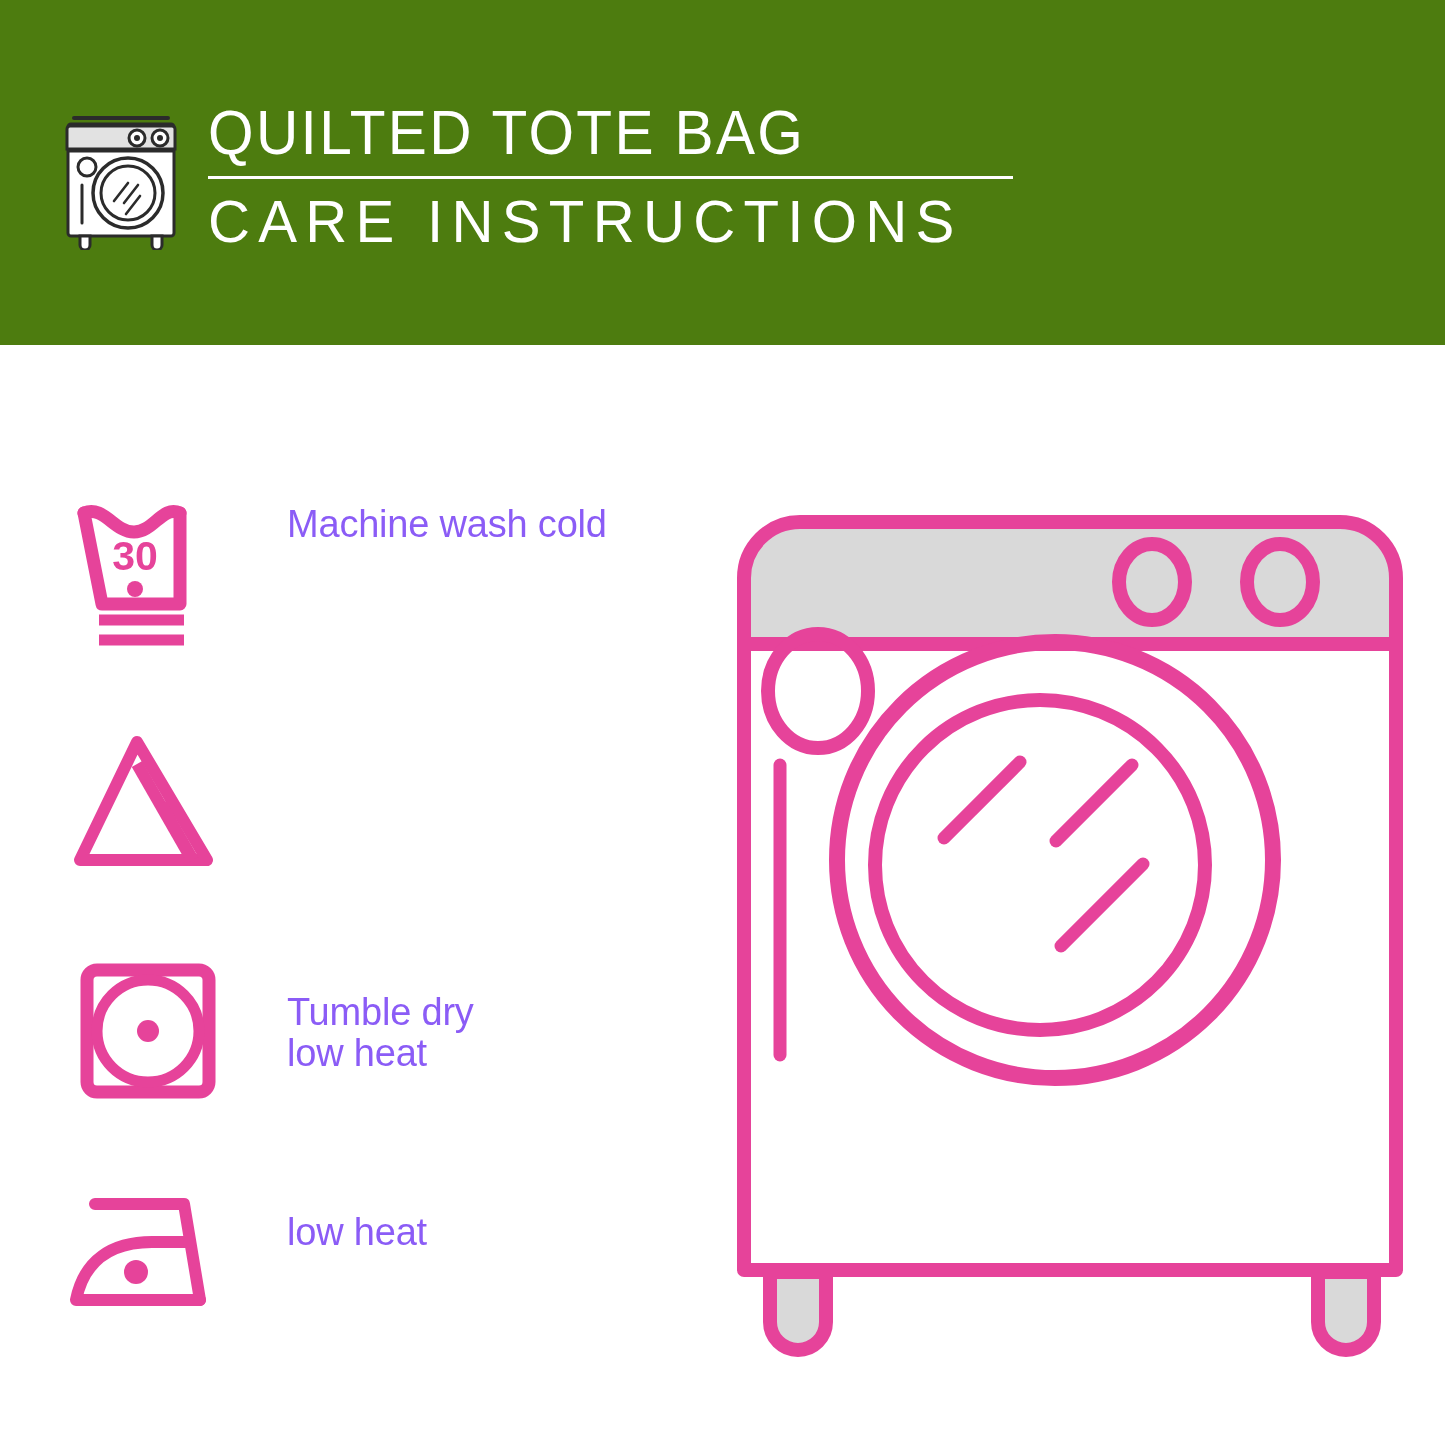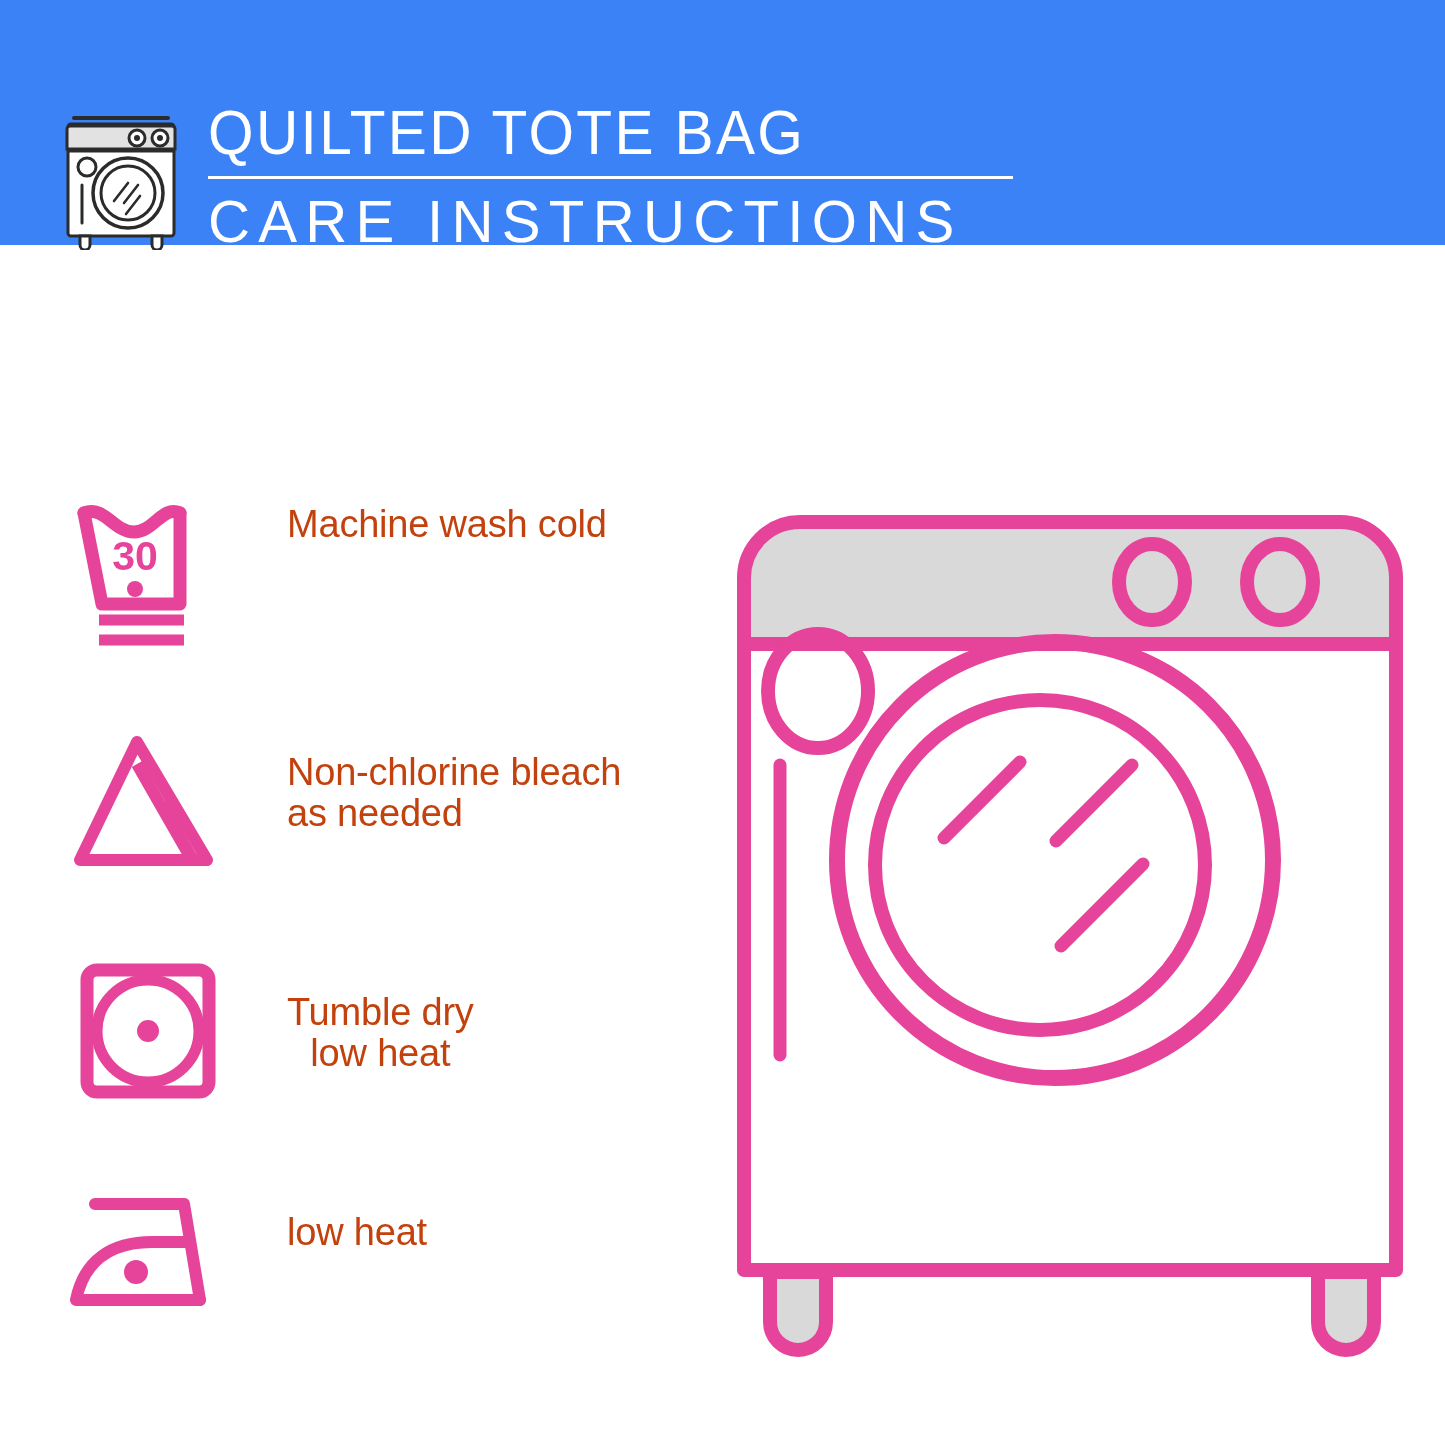--- a/index.html
+++ b/index.html
@@ -19,22 +19,22 @@
     height: 1445px;
     background: #ffffff;
   }
 
   
   .header-band {
     position: absolute;
     left: 0;
     top: 0;
     width: 1445px;
-    height: 245px;
-    background: #3b82f6;
+    height: 345px;
+    background: #4d7c0f;
   }
   .header-inner {
     position: absolute;
     left: 60px;
     top: 98px;
     width: 1330px;
     height: 160px;
   }
   .header-logo {
     position: absolute;
@@ -96,34 +96,34 @@
     width: 180px;
     min-width: 180px;
     height: 165px;
     display: flex;
     align-items: center;
     justify-content: flex-start;
   }
   .instruction-text {
     padding-left: 45px;
     padding-top: 8px;
-    color: #c2410c;
+    color: #8b5cf6;
     font-family: "Liberation Sans", sans-serif;
     font-size: 38px;
     font-weight: 400;
     line-height: 41px;
     letter-spacing: -0.2px;
   }
   .instruction-text .line {
     display: block;
     white-space: nowrap;
   }
   .row-wash .instruction-text   { padding-top: 12px; }
   .row-bleach .instruction-text { padding-top: 30px; }
-  .row-dry .instruction-text    { padding-top: 40px; text-align: center; }
+  .row-dry .instruction-text    { padding-top: 40px; }
   .row-iron .instruction-text   { padding-top: 30px; }
 
   
   .machine-illustration {
     position: absolute;
     left: 700px;
     top: 460px;
     width: 740px;
     height: 920px;
   }
@@ -202,24 +202,20 @@
     <div class="instruction-row row-bleach">
       <div class="instruction-icon">
         <svg viewBox="0 0 180 165" width="180" height="165" aria-hidden="true">
 
           <path d="M75 20 L 145 138 L 18 138 Z" fill="none" stroke="#e6439a" stroke-width="12" stroke-linejoin="round"></path>
 
           <line x1="75" y1="42" x2="130" y2="138" stroke="#e6439a" stroke-width="12" stroke-linecap="butt"></line>
           <line x1="99" y1="82" x2="131" y2="138" stroke="#e6439a" stroke-width="12" stroke-linecap="butt"></line>
         </svg>
       </div>
-      <div class="instruction-text">
-        <span class="line">Non-chlorine bleach</span>
-        <span class="line">as needed</span>
-      </div>
     </div>
 
     <div class="instruction-row row-dry">
       <div class="instruction-icon">
         <svg viewBox="0 0 180 165" width="180" height="165" aria-hidden="true">
           <rect x="25" y="18" width="122" height="122" rx="10" fill="none" stroke="#e6439a" stroke-width="13"></rect>
           <circle cx="86" cy="79" r="51" fill="none" stroke="#e6439a" stroke-width="11"></circle>
           <circle cx="86" cy="79" r="11" fill="#e6439a"></circle>
         </svg>
       </div>

